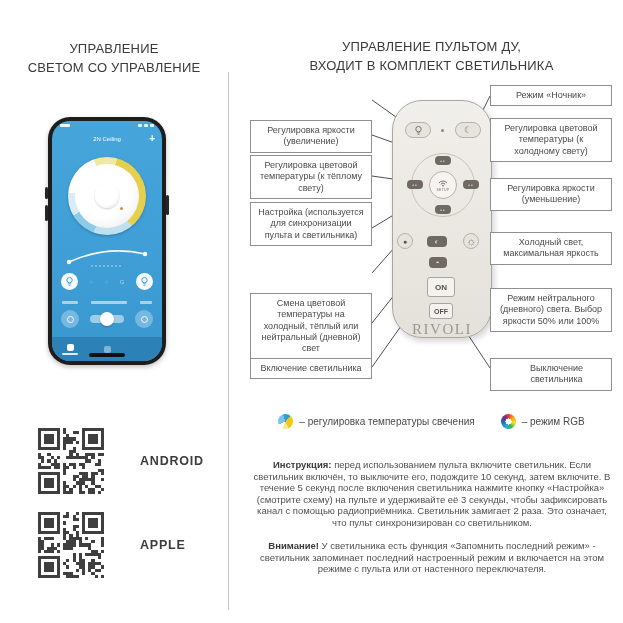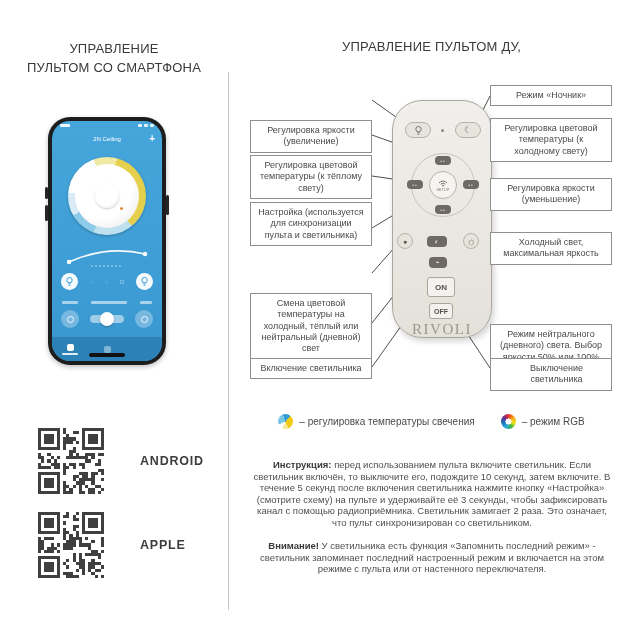--- a/index.html
+++ b/index.html
@@ -97,24 +97,25 @@
   .p-instruction{ top:459px; }
   .p-attention{ top:540px; }
 </style>
 </head>
 <body>
 
 <div class="canvas">
 
   <div class="hd hd-left">
     <div>УПРАВЛЕНИЕ</div>
-    <div>ПУЛЬТОМ СО СМАРТФОНА</div>
+    <div>СВЕТОМ СО УПРАВЛЕНИЕ</div>
   </div>
   <div class="hd hd-right">
     <div>УПРАВЛЕНИЕ ПУЛЬТОМ ДУ,</div>
+    <div>ВХОДИТ В КОМПЛЕКТ СВЕТИЛЬНИКА</div>
   </div>
 
   <div class="divider"></div>
 
   <div class="phone">
     <div class="nub" style="left:-3px; top:70px; height:12px;"></div>
     <div class="nub" style="left:-3px; top:88px; height:16px;"></div>
     <div class="nub" style="right:-3px; top:78px; height:20px;"></div>
     <div class="screen">
       <div class="statusbar">
@@ -506,21 +507,21 @@
   <div class="co" style="left:250px; top:120px;">Регулировка яркости (увеличение)</div>
   <div class="co" style="left:250px; top:155px;">Регулировка цветовой температуры (к тёплому свету)</div>
   <div class="co" style="left:250px; top:202px;">Настройка (используется для синхронизации пульта и светильника)</div>
   <div class="co" style="left:250px; top:293px;">Смена цветовой температуры на холодный, тёплый или нейтральный (дневной) свет</div>
   <div class="co" style="left:250px; top:358px;">Включение светильника</div>
 
   <div class="co" style="left:490px; top:85px;">Режим «Ночник»</div>
   <div class="co" style="left:490px; top:118px;">Регулировка цветовой температуры (к холодному свету)</div>
   <div class="co" style="left:490px; top:178px;">Регулировка яркости (уменьшение)</div>
   <div class="co" style="left:490px; top:232px;">Холодный свет, максимальная яркость</div>
-  <div class="co" style="left:490px; top:288px;margin-top:36px;">Режим нейтрального (дневного) света. Выбор яркости 50% или 100%</div>
+  <div class="co" style="left:490px; top:288px;">Режим нейтрального (дневного) света. Выбор яркости 50% или 100%</div>
   <div class="co" style="left:490px; top:358px;padding-left:16px;">Выключение светильника</div>
 
   <div class="legend">
     <div class="legend-item">
       <span class="swirl"></span>
       <span>– регулировка температуры свечения</span>
     </div>
     <div class="legend-item">
       <span class="rgb"></span>
       <span>– режим RGB</span>

